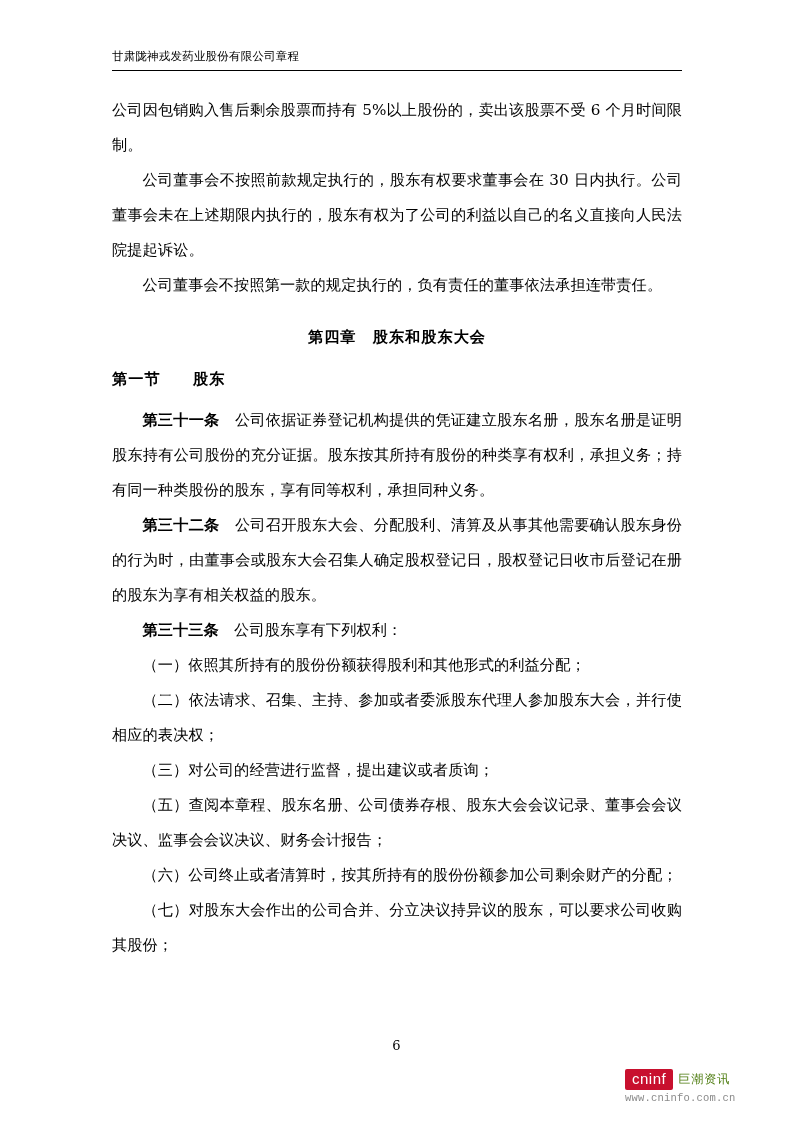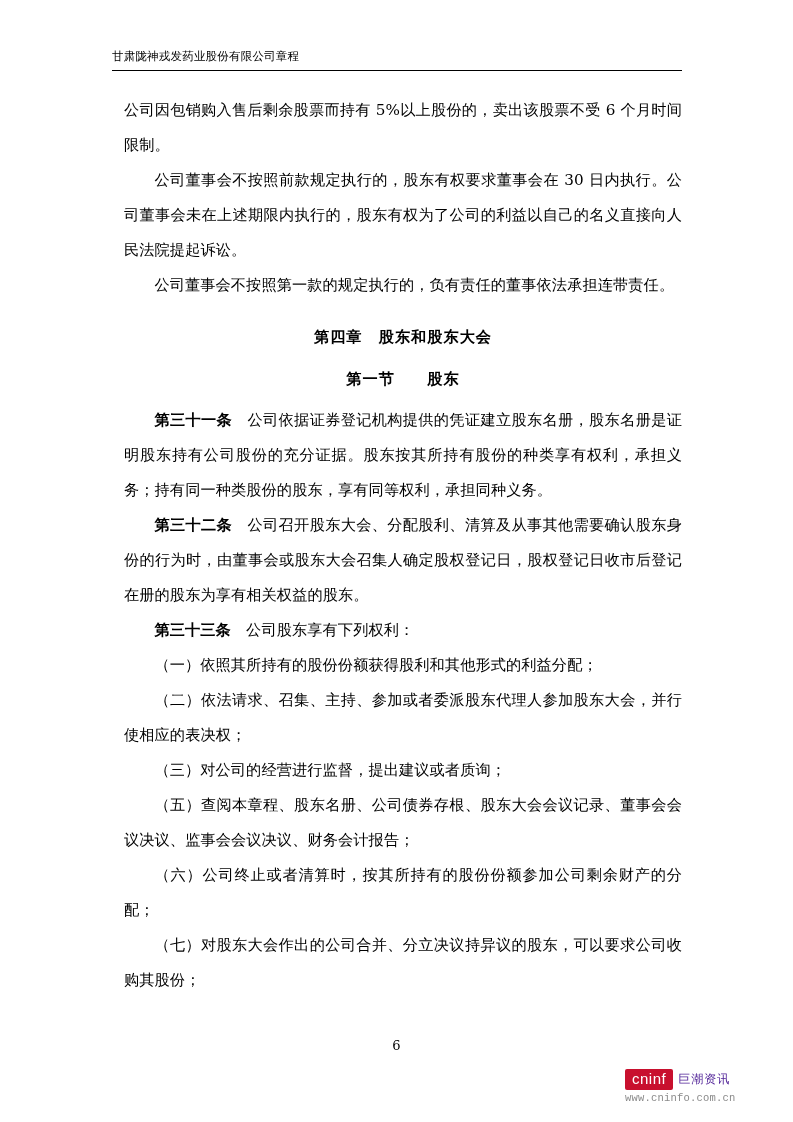--- a/index.html
+++ b/index.html
@@ -42,40 +42,39 @@
     height: 0;
     border-top: 1.6px solid #000;
   }
   .content {
     position: absolute;
     left: 112px;
     top: 93px;
     width: 570px;
   }
   p {
-    margin: 0 0 0 12px;
+    margin: 0 0 0 0;
     font-size: 15.2px;
     line-height: 35px;
     text-align: justify;
     text-justify: inter-ideograph;
     letter-spacing: 0.1px;
   }
   p.indent { text-indent: 2em; }
   p.noindent { text-indent: 0; }
   .chapter {
     text-align: center;
     font-weight: bold;
     margin-top: 16px;
     margin-bottom: 6px;
     font-size: 15.2px;
     line-height: 36px;
     letter-spacing: 1px;
   }
   .section {
-    text-align: center;
     font-weight: bold;
     margin-top: 2px;
     margin-bottom: 6px;
     font-size: 15.2px;
     line-height: 36px;
     letter-spacing: 1px;
   }
   .art-label {
     font-weight: bold;
   }
@@ -108,21 +107,21 @@
     font-weight: normal;
     font-size: 15px;
     letter-spacing: 0.5px;
     padding: 2px 7px 3px 7px;
     border-radius: 2px;
     line-height: 16px;
   }
   .wm-cn {
     font-family: "Liberation Sans", sans-serif;
     font-size: 12px;
-    color: #4c1d95;
+    color: #4d7c0f;
     letter-spacing: 1px;
     text-align: right;
   }
   .wm-url {
     font-family: Liberation Mono, monospace;
     font-size: 10.5px;
     color: #8a8a8a;
     letter-spacing: 0.2px;
     margin-top: 2px;
     width: 132px;

